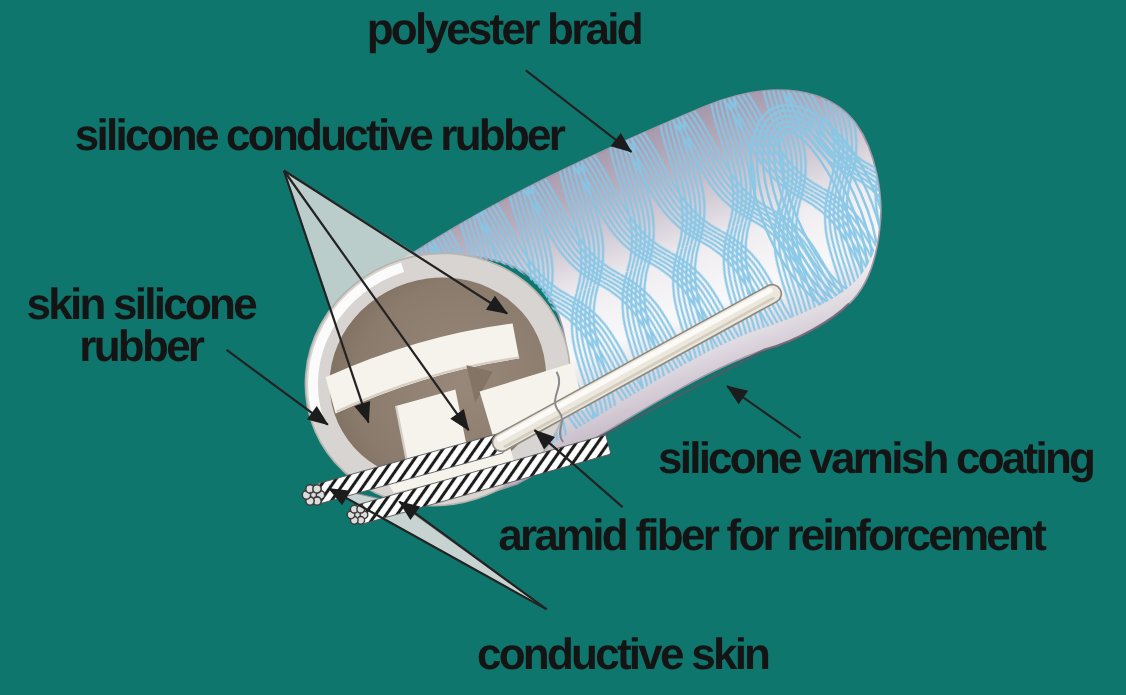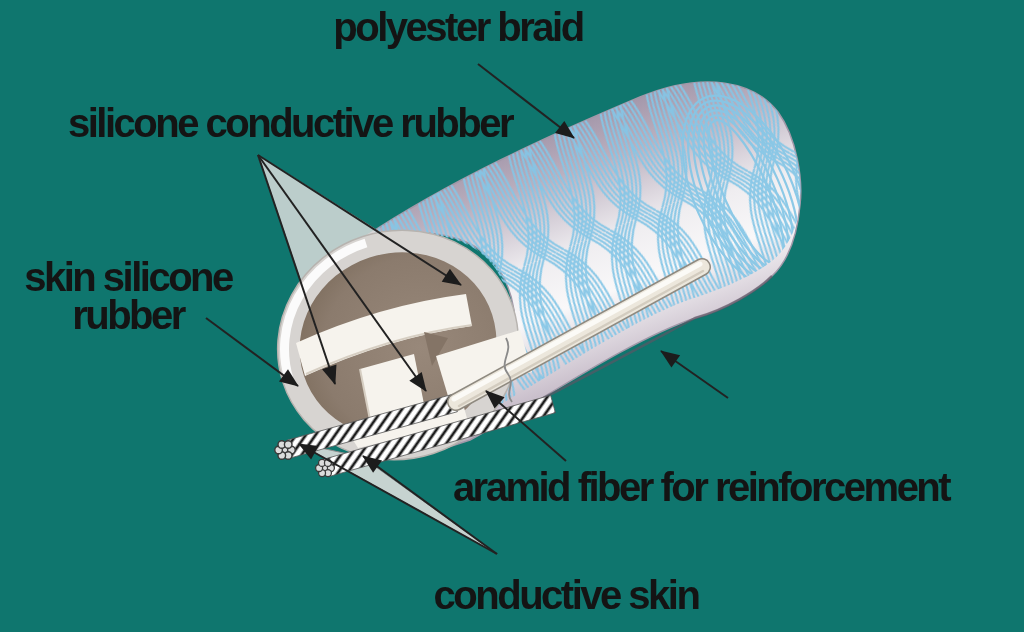--- a/index.html
+++ b/index.html
@@ -144,15 +144,16 @@
     <line x1="728" y1="398" x2="661" y2="351" marker-end="url(#ah)"></line>
     <line x1="566" y1="461" x2="486" y2="391" marker-end="url(#ah)"></line>
     <line x1="497" y1="554" x2="299" y2="444" marker-end="url(#ah)"></line>
     <line x1="497" y1="554" x2="363" y2="456" marker-end="url(#ah)"></line>
   </g>
 </svg>
 
   <div class="lbl" style="left:458px;top:8px;">polyester braid</div>
   <div class="lbl" style="left:271px;top:104px;margin-left:19px;">silicone conductive rubber</div>
   <div class="lbl wrap" style="left:128px;top:258px;">skin silicone rubber</div>
+  <div class="lbl" style="left:796px;top:398px;">silicone varnish coating</div>
   <div class="lbl" style="left:701px;top:468px;">aramid fiber for reinforcement</div>
   <div class="lbl" style="left:566px;top:576px;">conductive skin</div>
 </div>
 
 </body></html>

